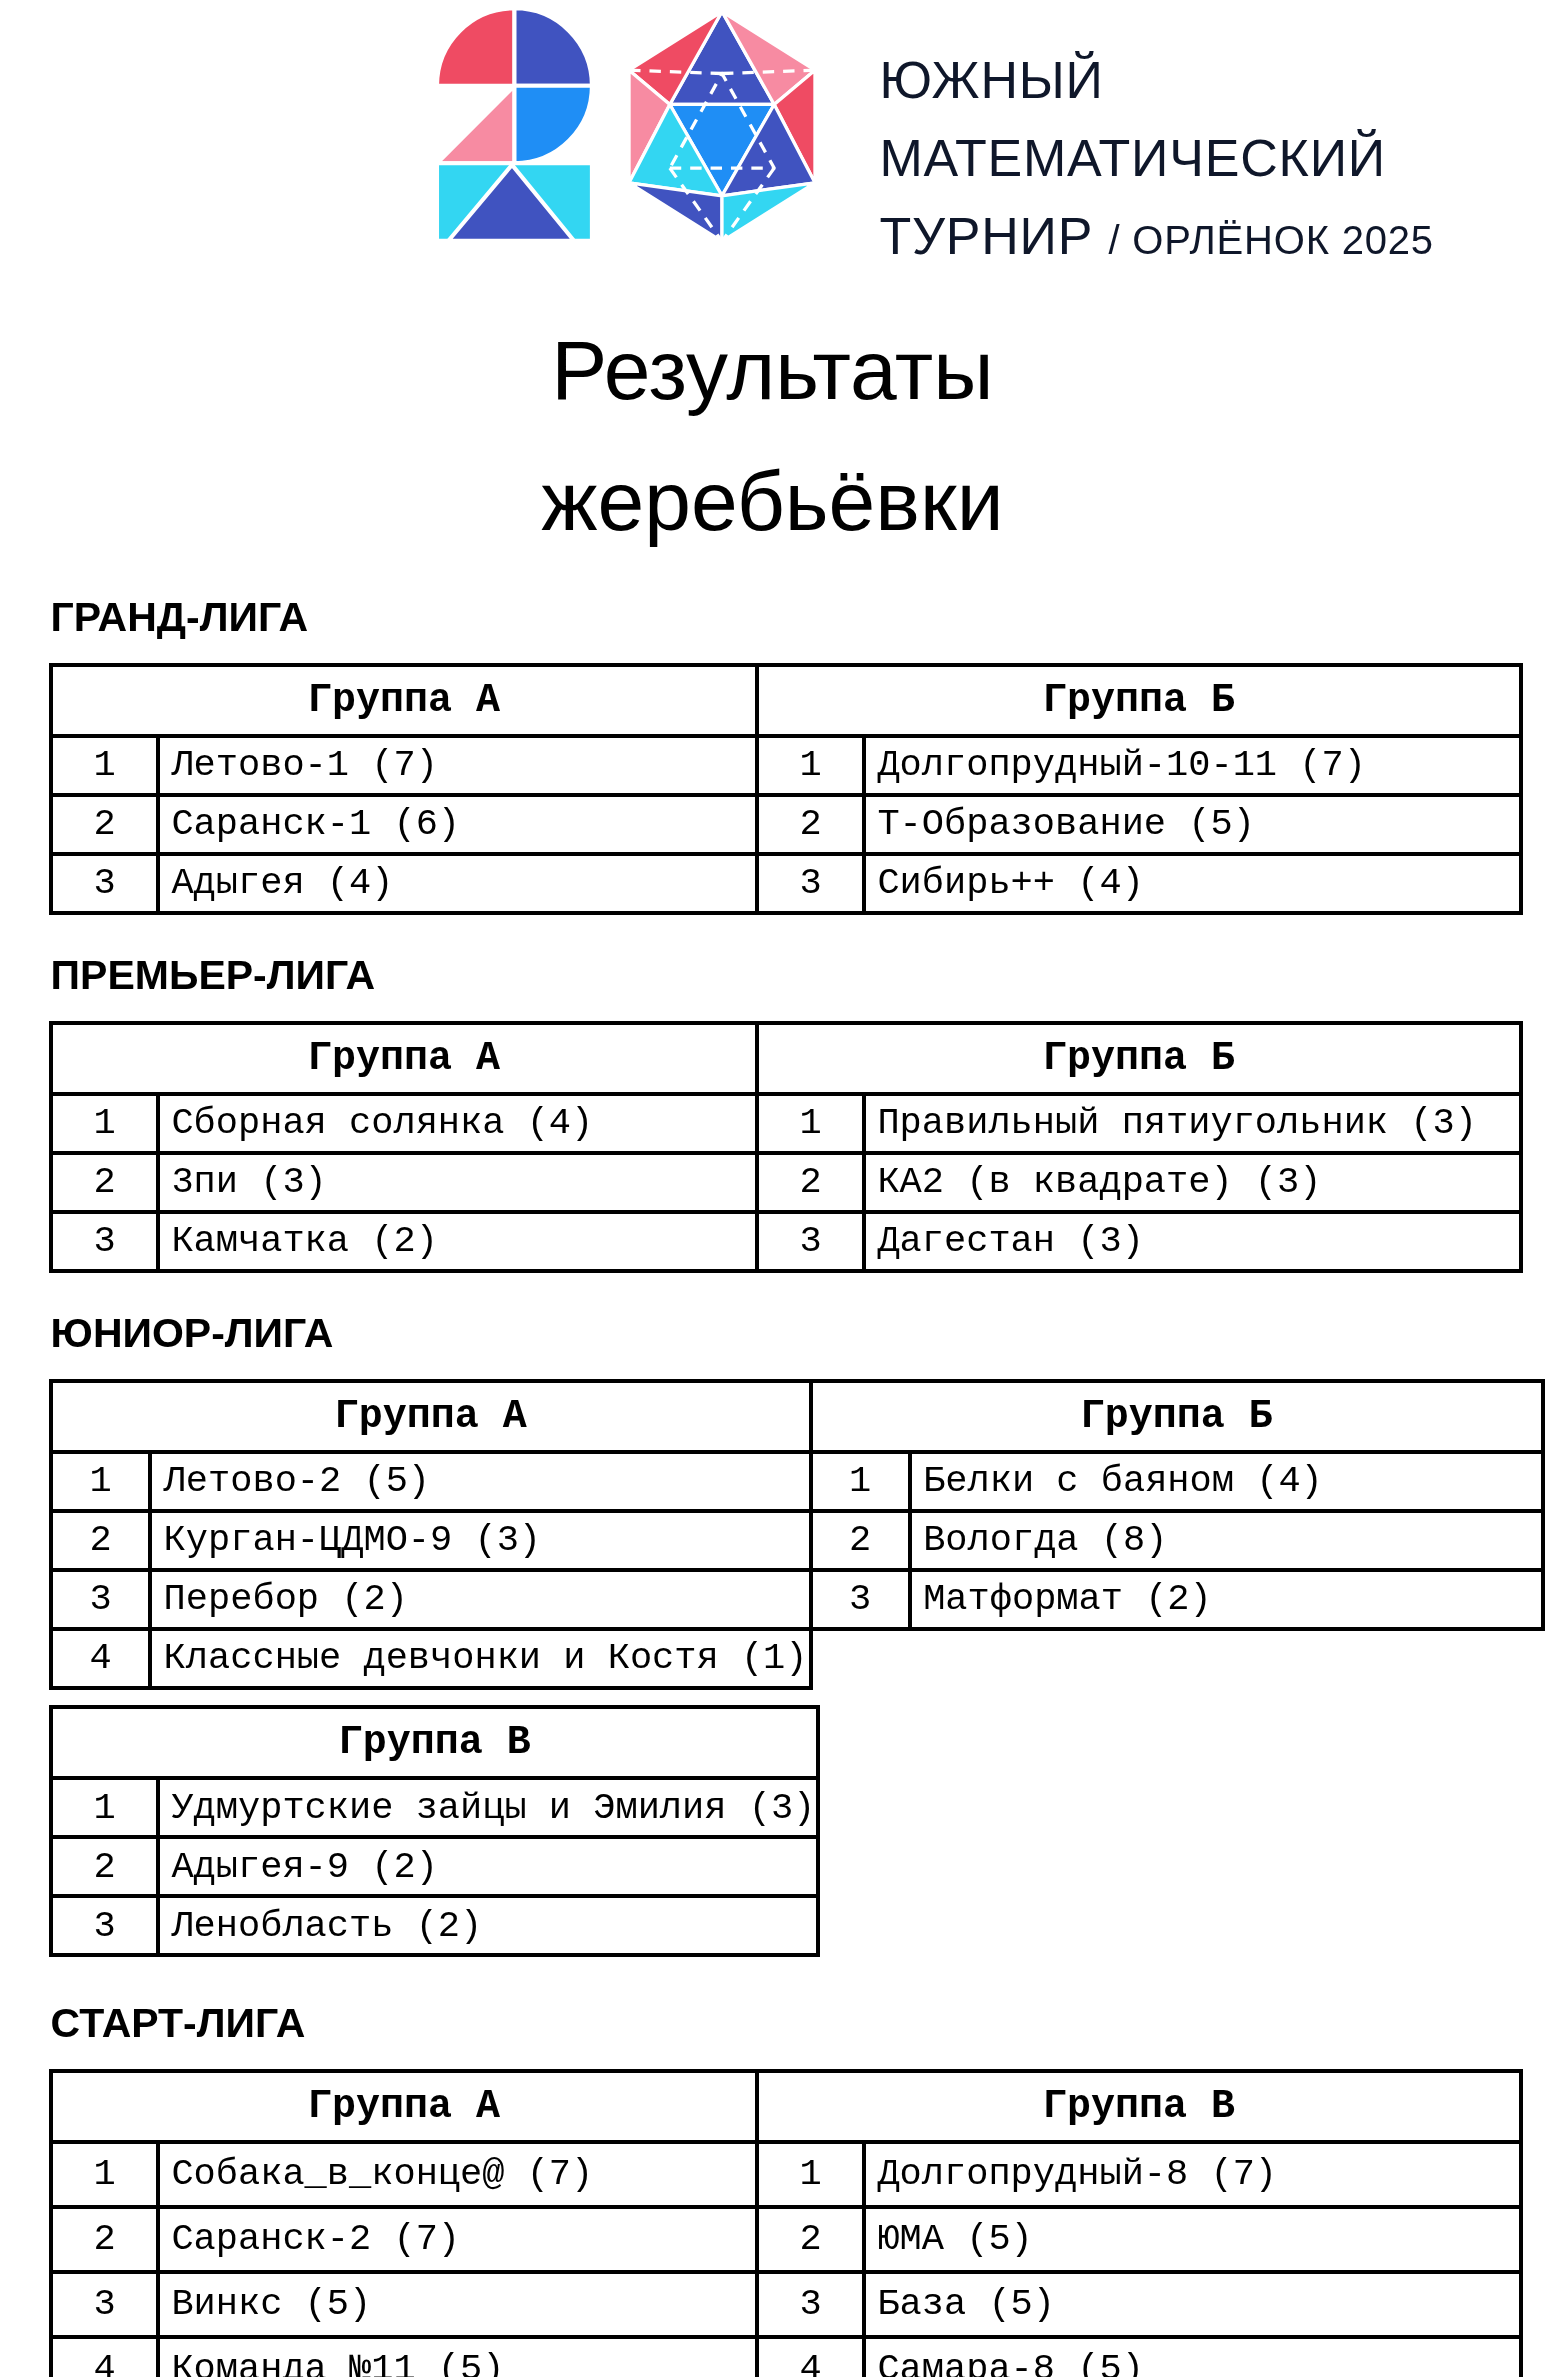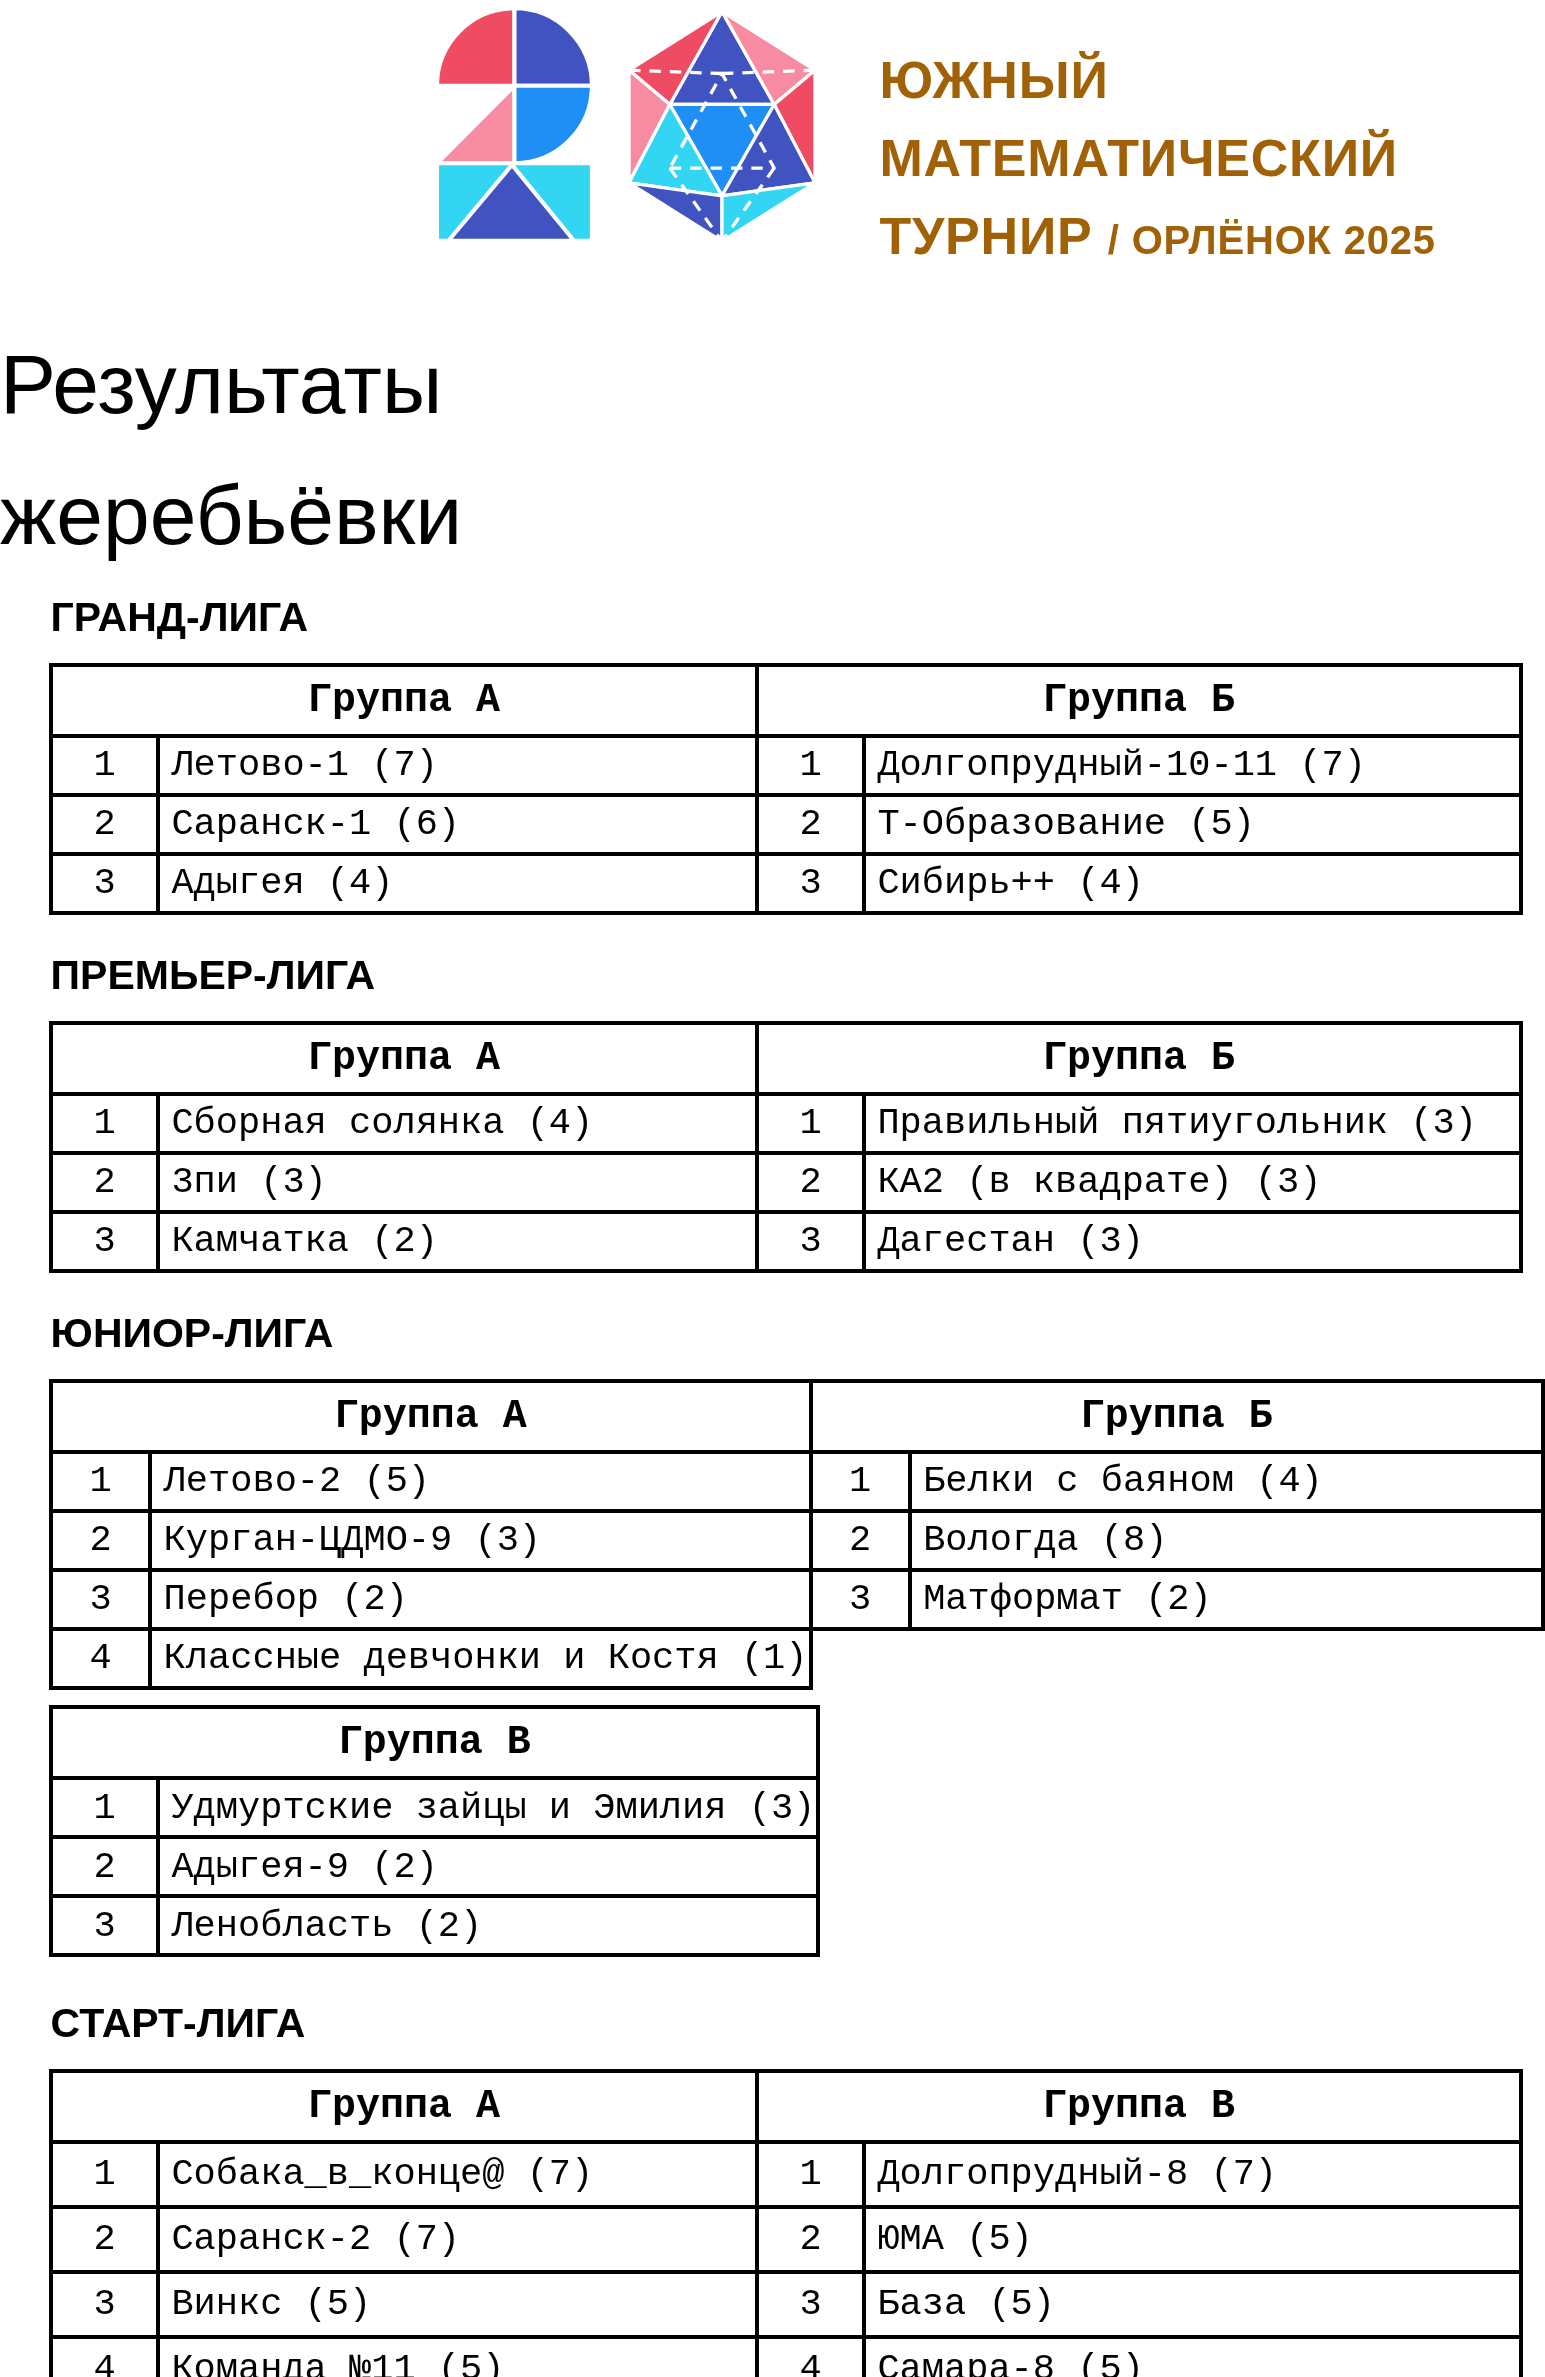--- a/index.html
+++ b/index.html
@@ -2,26 +2,26 @@
 <html style="font-size:13px"><head>
 <meta charset="utf-8">
 <style>
   html,body{margin:0;padding:0;background:#fff;}
   .page{position:relative;width:1545px;height:2377px;background:#ffffff;overflow:hidden;
         font-family:"Liberation Sans", sans-serif;color:#000;}
 
   
   .logo{position:absolute;top:8.2px;left:437px;display:flex;align-items:flex-start;}
   .logo-ico{margin-left:20.4px;}
-  .logo-text{margin-left:51px;margin-top:33px;color:#a16207;font-weight:bold;
+  .logo-text{margin-left:51px;margin-top:33px;color:#0f172a;font-weight:normal;
              font-size:52px;line-height:78px;letter-spacing:0.8px;white-space:nowrap;}
   .logo-text .l3-suffix{font-size:40px;}
 
   
-  .title{position:absolute;top:319px;left:0;width:1545px;text-align:left;
+  .title{position:absolute;top:305px;left:0;width:1545px;text-align:center;
          font-size:84px;line-height:131px;font-weight:400;}
 
   
   .section{position:absolute;left:49px;}
   .sec-heading{font-size:41px;line-height:51px;font-weight:800;margin:0 0 19.6px 1.6px;
                letter-spacing:0px;}
   table{border-collapse:collapse;table-layout:fixed;font-family:Liberation Mono, monospace;}
   td{border:4.1px solid #000;overflow:hidden;white-space:nowrap;}
   tr.ghead td{height:65px;font-size:40px;font-weight:bold;text-align:center;vertical-align:middle;}
   tr.row td{height:53px;}

